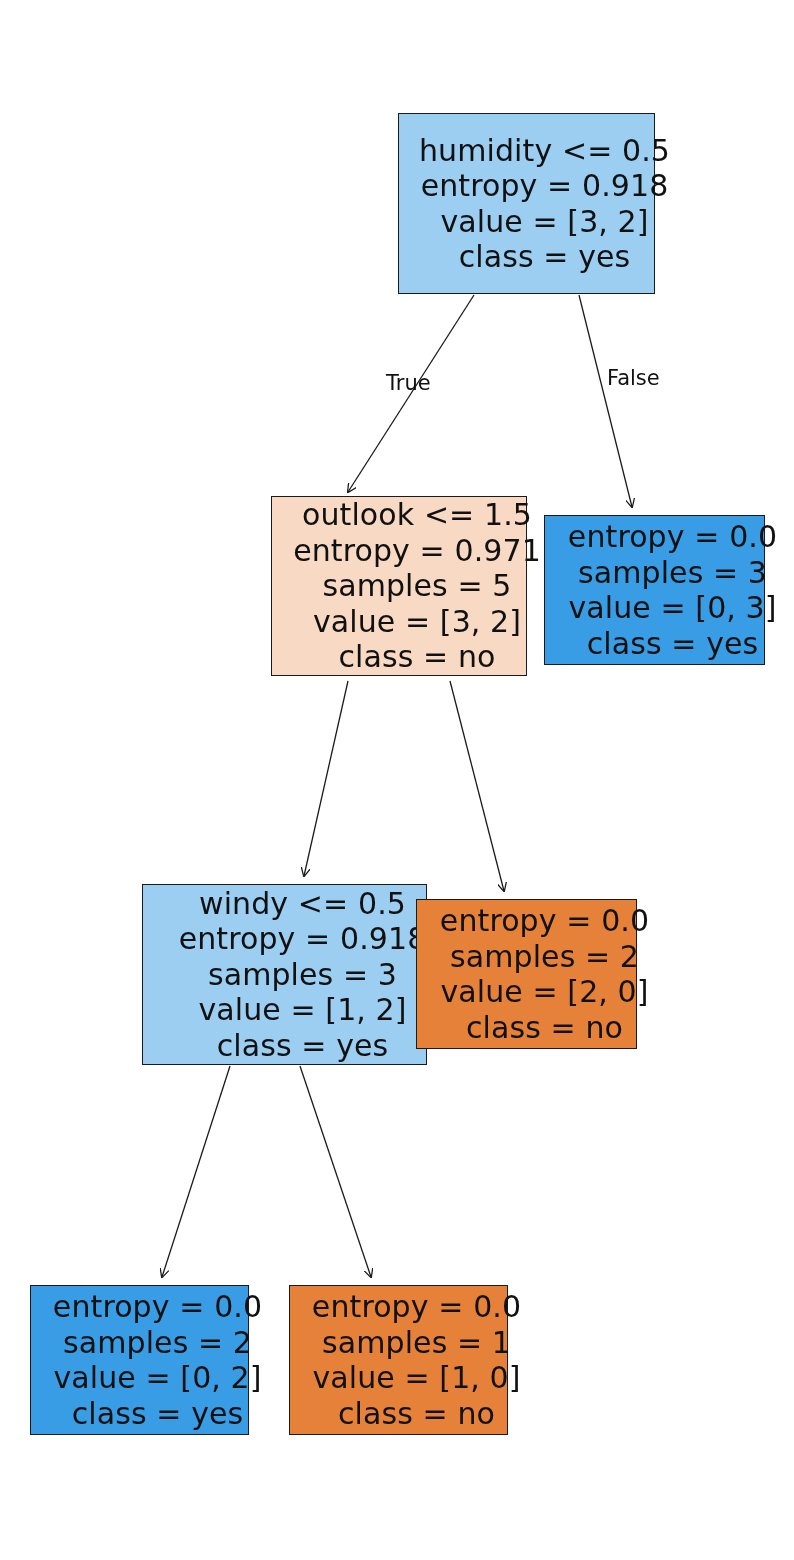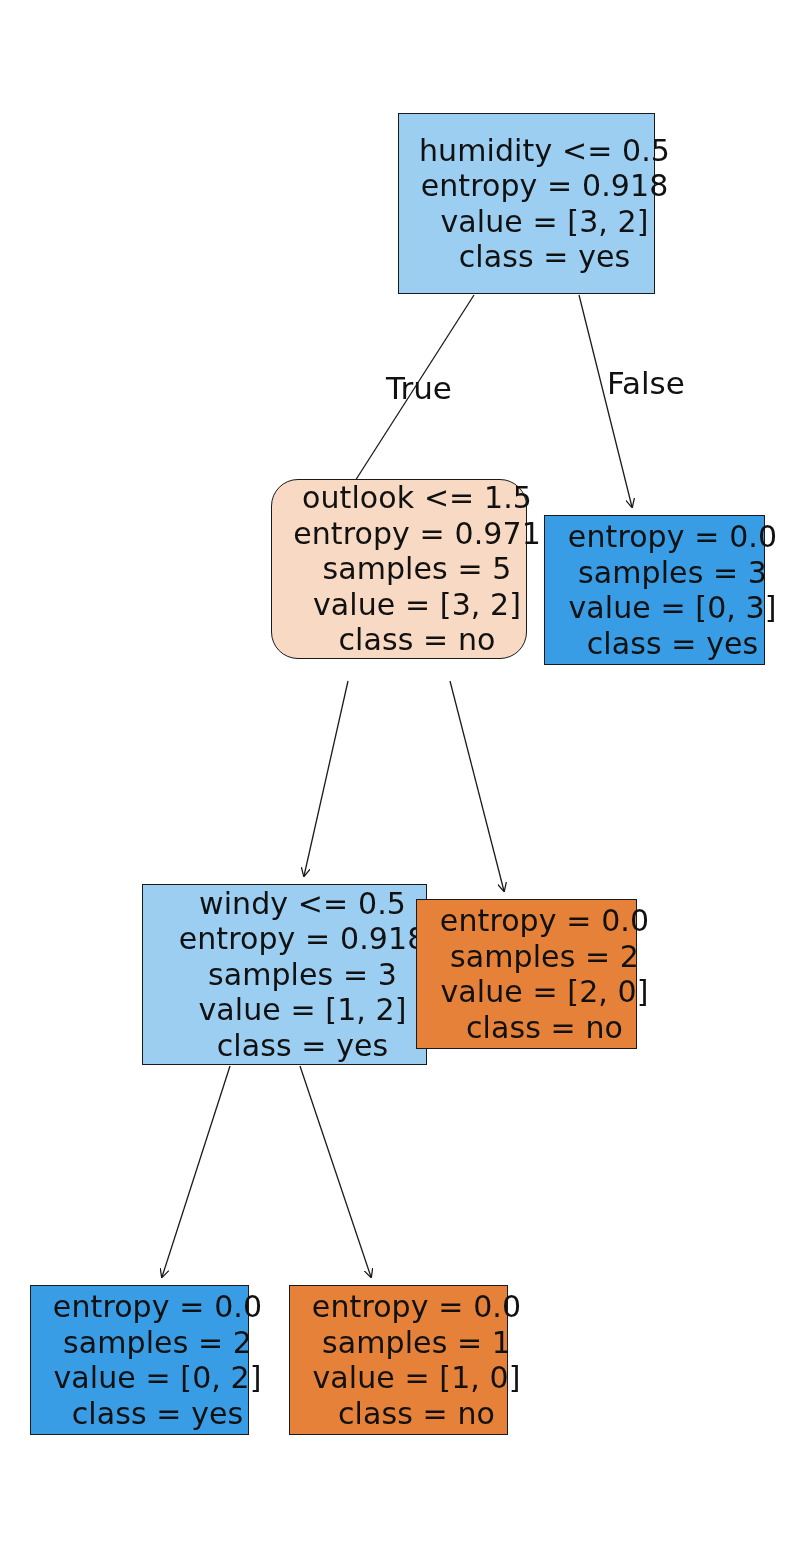--- a/index.html
+++ b/index.html
@@ -43,21 +43,21 @@
     line-height: 35.5px;
     letter-spacing: 0.1px;
     white-space: nowrap;
     padding-left: 36px;
   }
   .node-line {
     display: block;
   }
   .edge-label {
     position: absolute;
-    font-size: 31px;
+    font-size: 21px;
     color: #111111;
     white-space: nowrap;
     line-height: 1;
   }
 </style>
 </head>
 <body>
 
 <div id="tree-canvas">
 
@@ -84,21 +84,21 @@
   <div class="edge-label" style="left:386px; top:373px;">True</div>
   <div class="edge-label" style="left:607px; top:368px;">False</div>
 
   <div class="tree-node" style="left:398px; top:113px; width:257px; height:181px; background:#9ccef2;">
     <span class="node-line">humidity &lt;= 0.5</span>
     <span class="node-line">entropy = 0.918</span>
     <span class="node-line">value = [3, 2]</span>
     <span class="node-line">class = yes</span>
   </div>
 
-  <div class="tree-node" style="left:271px; top:479px; width:256px; height:180px; background:#f7d9c4;border-radius:27px;">
+  <div class="tree-node" style="left:271px; top:496px; width:256px; height:180px; background:#f7d9c4;">
     <span class="node-line">outlook &lt;= 1.5</span>
     <span class="node-line">entropy = 0.971</span>
     <span class="node-line">samples = 5</span>
     <span class="node-line">value = [3, 2]</span>
     <span class="node-line">class = no</span>
   </div>
 
   <div class="tree-node" style="left:544px; top:515px; width:221px; height:150px; background:#399de5;">
     <span class="node-line">entropy = 0.0</span>
     <span class="node-line">samples = 3</span>

